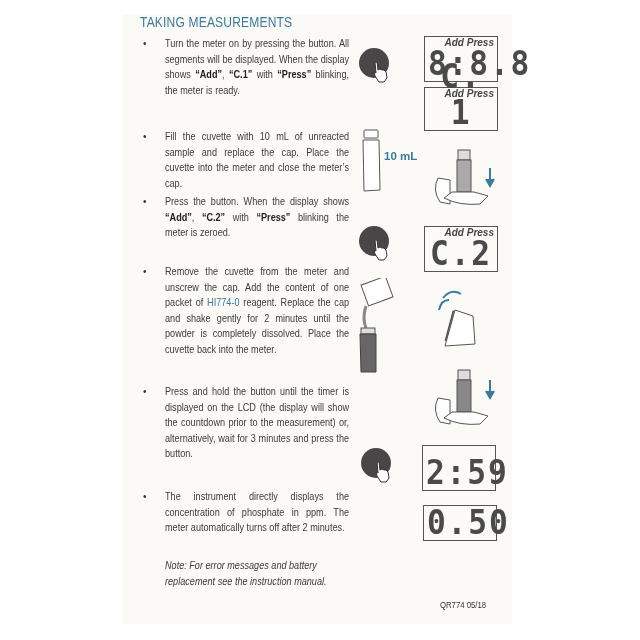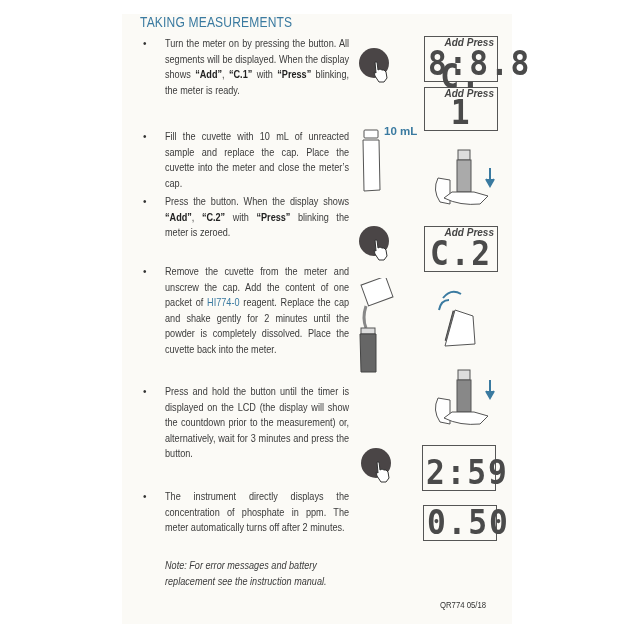--- a/index.html
+++ b/index.html
@@ -16,21 +16,21 @@
   .note { position:absolute; left:165px; top:557px; width:212px; font-size:10.6px; line-height:16px; color:#3b3b3b; font-style:italic;
           transform:scaleX(0.86); transform-origin:left top; }
   .code { position:absolute; left:440px; top:600px; font-size:9px; color:#333; transform:scaleX(0.86); transform-origin:left top; white-space:nowrap; }
 
   .lcd { position:absolute; background:#fbfaf6; border:1.5px solid #555; box-sizing:border-box; }
   .lcd .lbl { position:absolute; right:3px; top:0px; font-size:10px; font-weight:bold; color:#444; font-style:italic; }
   .lcd .val { position:absolute; left:0; right:0; bottom:0px; text-align:center; font-family:"DejaVu Sans Mono", monospace;
               font-size:34px; color:#4a4a4a; font-weight:bold; letter-spacing:2px; transform:scaleX(0.92); line-height:36px; }
   .btn { position:absolute; width:30px; height:30px; border-radius:50%; background:#4a4546; }
   .hand { position:absolute; }
-  .ml { position:absolute; left:384px; top:125px; font-size:11.5px; color:#3a7aa0; font-weight:bold;text-align:center; }
+  .ml { position:absolute; left:384px; top:150px; font-size:11.5px; color:#3a7aa0; font-weight:bold;text-align:center; }
   .svgbox { position:absolute; }
 </style>
 </head>
 <body>
 
 <div class="page"></div>
 
 <div class="title">TAKING MEASUREMENTS</div>
 
 <div class="step" style="top:36px;">

